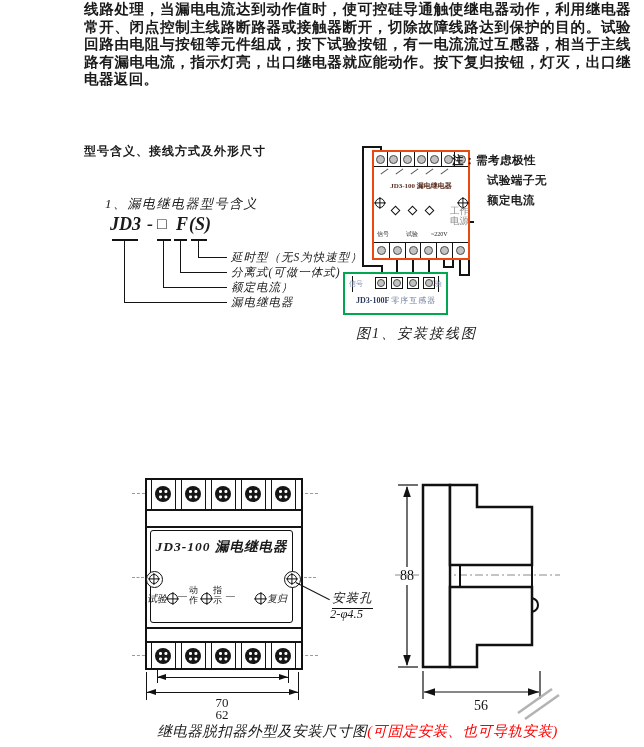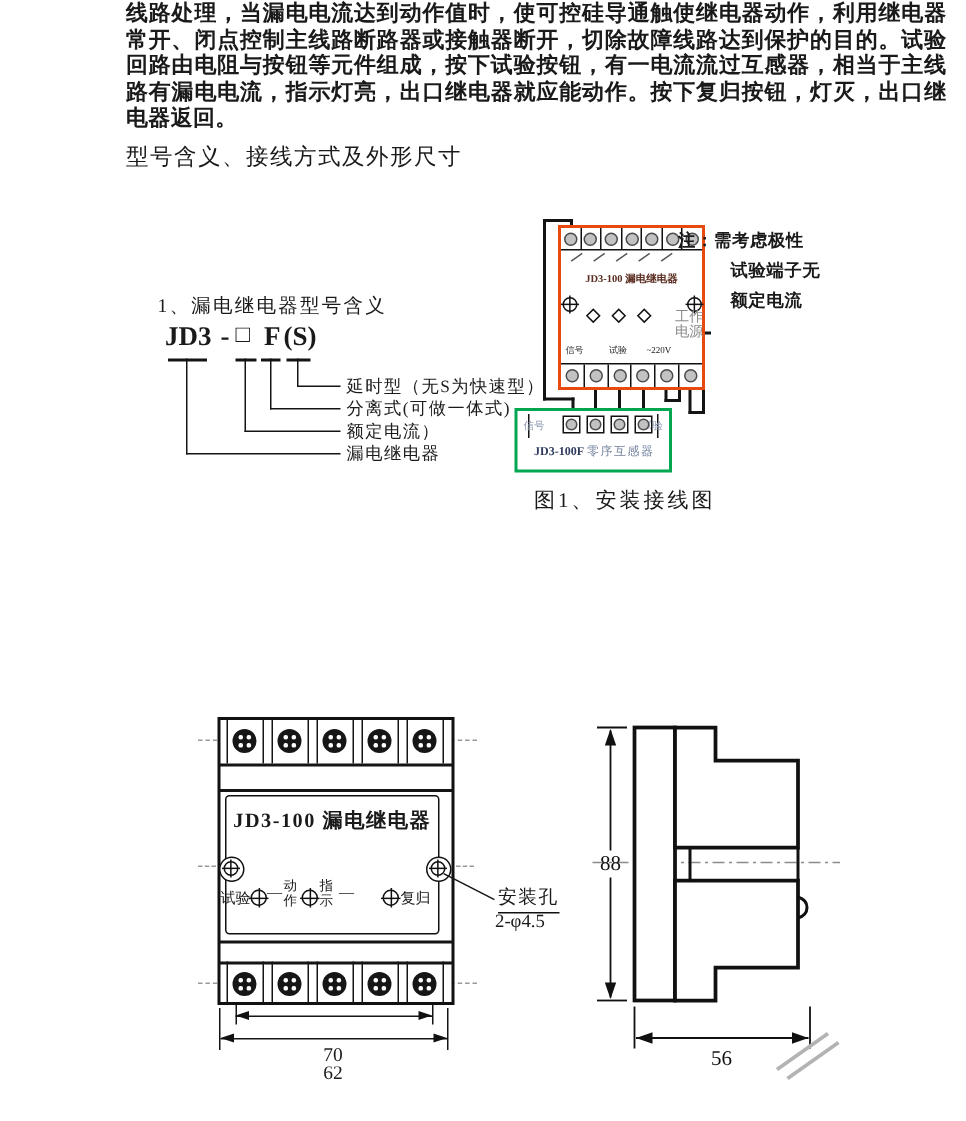--- a/index.html
+++ b/index.html
@@ -9,22 +9,22 @@
   
   .hl{position:absolute;background:#141414;height:2px;}
   .vl{position:absolute;background:#141414;width:2px;}
   .thin{height:1.4px;}
   .vthin{width:1.4px;}
   
   .hd{position:absolute;border-top:1px dashed #9a9a9a;height:0;}
   .vd{position:absolute;border-left:1px dashed #9a9a9a;width:0;}
   
   .intro{font-size:14.6px;line-height:17.6px;font-weight:600;text-align:justify;letter-spacing:.3px;}
-  .h1{font-size:15px;font-weight:400;letter-spacing:1px;}
-  .serif{font-family:"Liberation Serif",serif;}
+  .h1{font-size:12px;font-weight:700;letter-spacing:1px;margin-top:48px;}
+  .serif{font-family:"Liberation Serif",serif;font-style:italic;}
   
   .screw{position:absolute;width:16px;height:16px;border-radius:50%;background:#161616;}
   .screw::after{content:"";position:absolute;left:4.2px;top:4.2px;width:2.6px;height:2.6px;border-radius:50%;
      background:#fff;box-shadow:5.4px 0 0 #fff,0 5.4px 0 #fff,5.4px 5.4px 0 #fff;}
   
   .tscrew{width:7px;height:7px;border-radius:50%;background:#c2c2c2;border:1px solid #4c4c4c;}
   
   .cross{position:absolute;border:1.3px solid #111;border-radius:50%;background:#fff;}
   .cross::before{content:"";position:absolute;left:-2px;right:-2px;top:50%;height:1.2px;background:#111;transform:translateY(-50%);}
   .cross::after{content:"";position:absolute;top:-2px;bottom:-2px;left:50%;width:1.2px;background:#111;transform:translateX(-50%);}
@@ -311,14 +311,17 @@
     <line x1="150" y1="196" x2="150" y2="224" stroke="#111" stroke-width="1.2"></line>
     <line x1="34" y1="217" x2="149" y2="217" stroke="#111" stroke-width="1.2"></line>
     <polygon points="34,217 45,213.2 45,220.8" fill="#111"></polygon>
     <polygon points="149,217 138,213.2 138,220.8" fill="#111"></polygon>
     <text x="91" y="235" text-anchor="middle" font-family="Liberation Serif, serif" font-size="14" fill="#111">56</text>
 
     <line x1="128" y1="238" x2="162" y2="214" stroke="#b3b3b3" stroke-width="2.5"></line>
     <line x1="135" y1="244" x2="169" y2="220" stroke="#b3b3b3" stroke-width="2.5"></line>
   </svg>
 
+  <div class="ab serif" style="left:84px;top:722px;width:547px;text-align:center;font-size:14.5px;letter-spacing:.5px;">
+    <span>继电器脱扣器外型及安装尺寸图</span><span style="color:#fe0000;">(可固定安装、也可导轨安装)</span>
+  </div>
 
 </div>
 
 </body></html>

